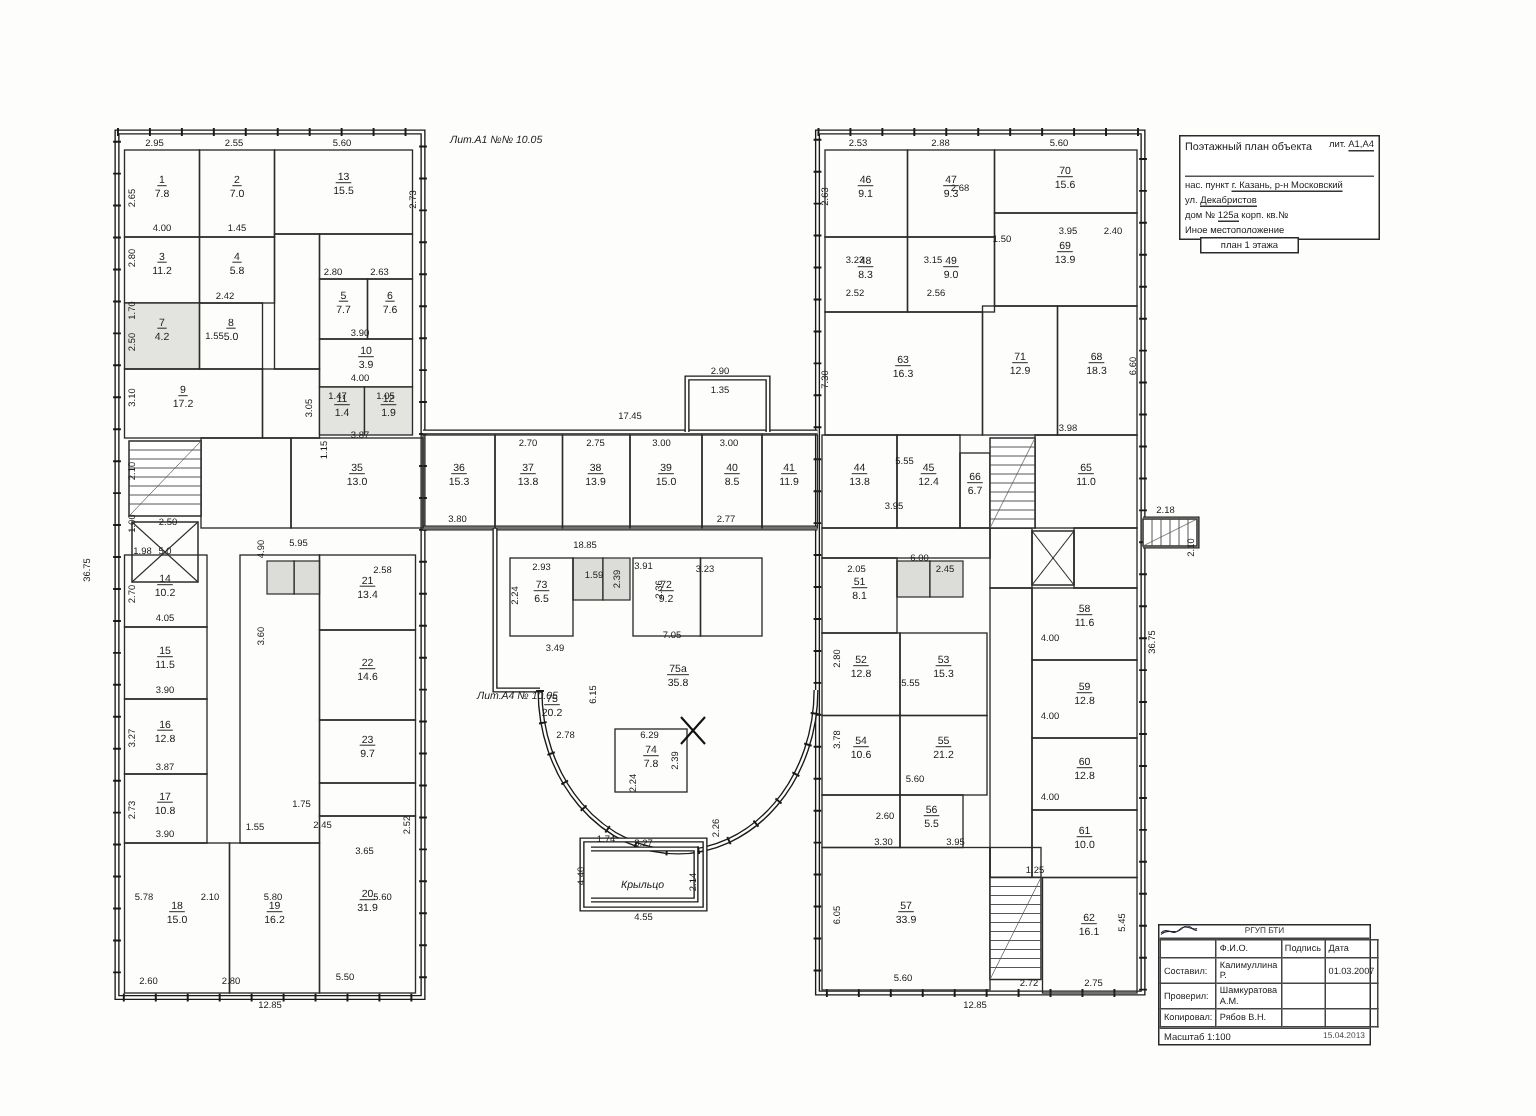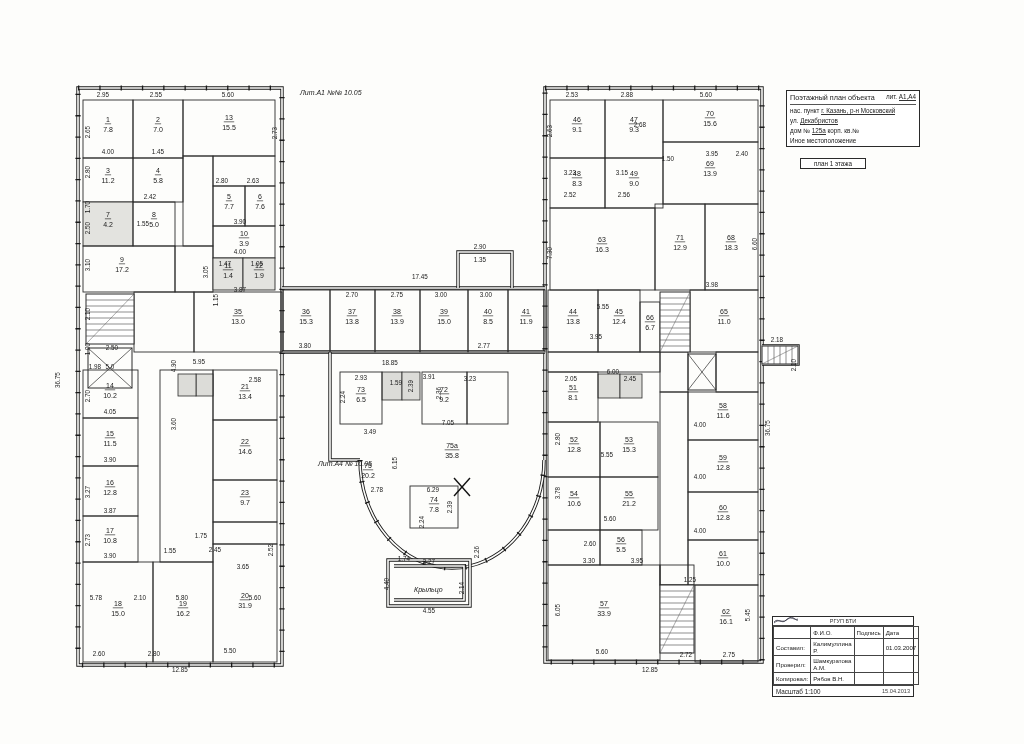--- a/index.html
+++ b/index.html
@@ -4,21 +4,21 @@
 <style>
   html,body{margin:0;padding:0;background:#e9e9e7;}
   .page{position:relative;width:1024px;height:744px;background:#fdfdfb;overflow:hidden;
         font-family:"Liberation Sans",sans-serif;color:#1a1a1a;}
   svg{position:absolute;left:0;top:0;}
   svg text{font-family:"Liberation Sans",sans-serif;fill:#1a1a1a;}
 
   
   .tblock{position:absolute;left:786px;top:90px;width:126px;border:1.2px solid #2a2a2a;
           background:#fff;font-size:7px;line-height:1.25;padding:2px 3px 1px 3px;}
-  .tb-row1{display:flex;justify-content:space-between;border-bottom:.5px solid #555;padding-bottom:2px;margin-bottom:1px;}
+  .tb-row1{display:flex;justify-content:space-between;border-bottom:.5px solid #555;padding-bottom:15px;margin-bottom:1px;}
   .tb-title{font-size:7.2px;width:86px;}
   .tb-lit{font-size:6.3px;text-align:right;}
   .tb-line{font-size:6.3px;white-space:nowrap;overflow:hidden;padding:1px 0;}
   .val{border-bottom:.5px solid #333;}
   .tb-tab{position:absolute;left:800px;top:158px;width:64px;border:1px solid #2a2a2a;background:#fff;
           font-size:6.3px;text-align:center;padding:1px 0;}
 
   
   .sblock{position:absolute;left:772px;top:616px;width:140px;border:1.2px solid #2a2a2a;background:#fff;font-size:6.2px;}
   .sb-org{border-bottom:.6px solid #444;text-align:center;font-size:5.5px;padding:1px 0;color:#333;}

